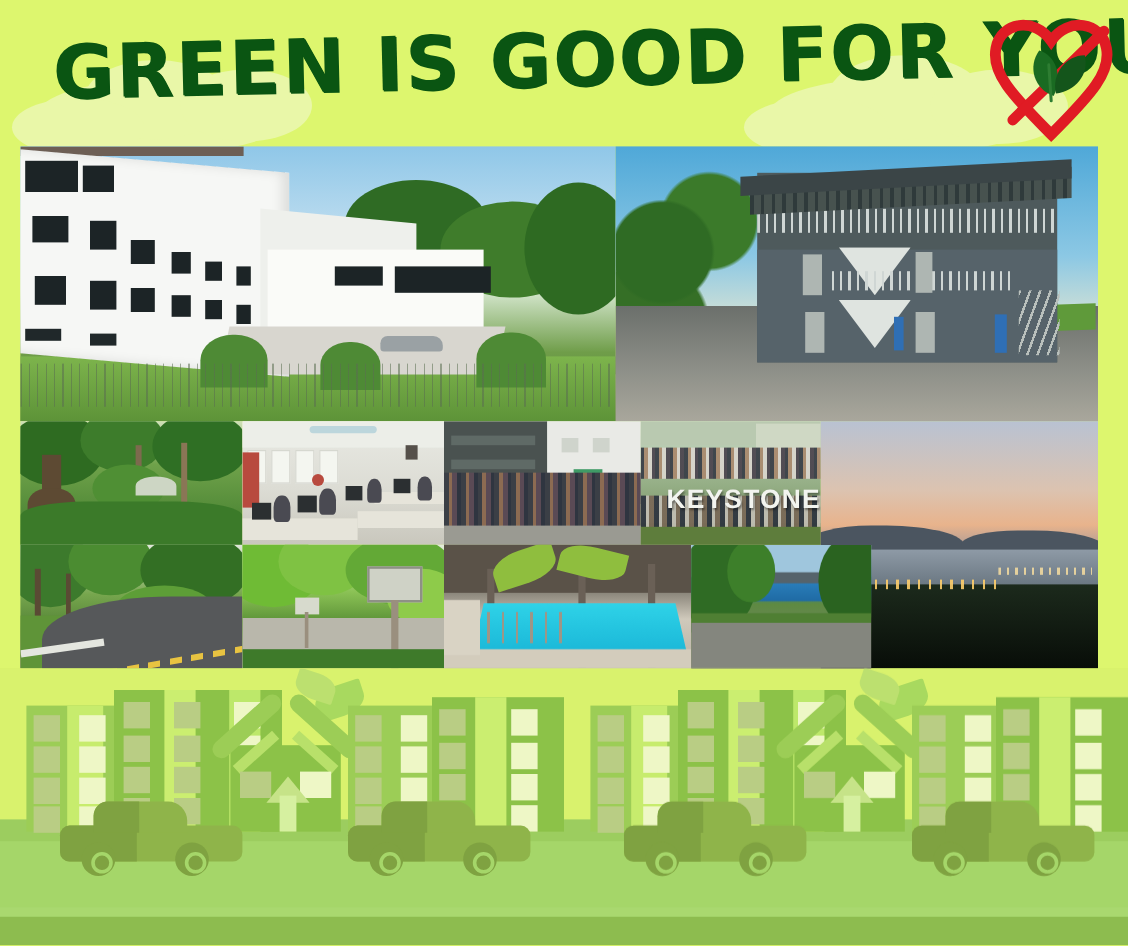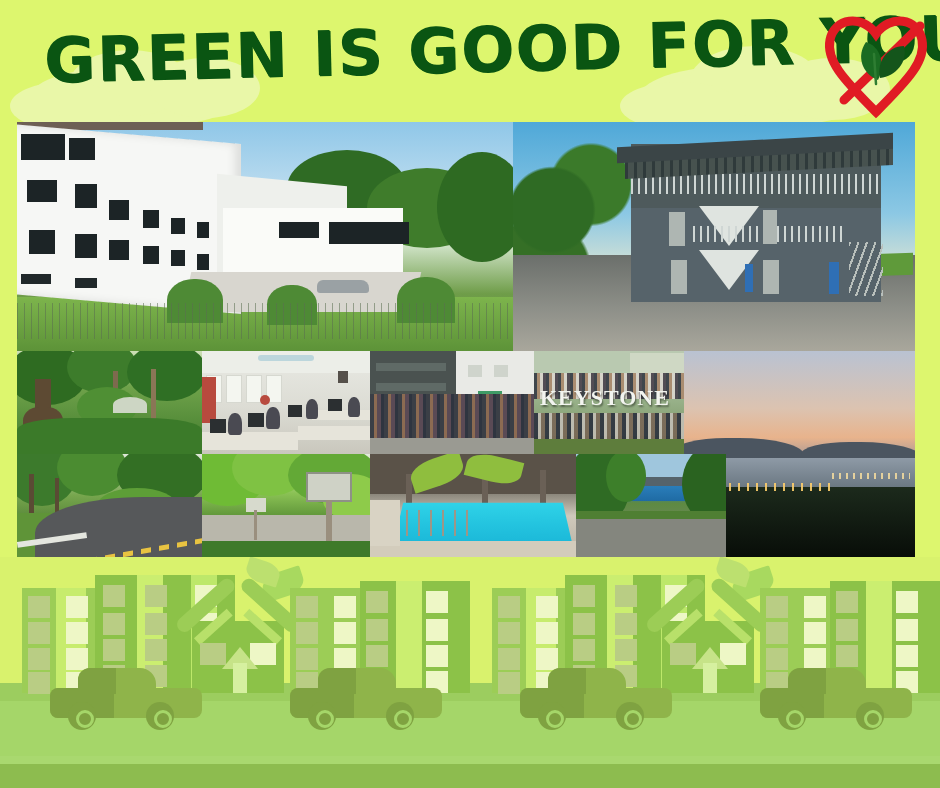--- a/index.html
+++ b/index.html
@@ -111,23 +111,23 @@
   
   .p-group1 { width:164px; background:linear-gradient(#c8d7c0 0%,#aeb8a8 45%,#8e9189 100%); }
   .g-bldg  { position:absolute; background:#e9eae6; }
   .g-dark  { position:absolute; background:#4a5250; }
   .g-crowd { position:absolute; left:0; bottom:16px; width:100%; height:44px;
              background:repeating-linear-gradient(90deg,#3b3f46 0 4px,#8c6b52 4px 7px,#5a4a55 7px 11px,#2f3540 11px 14px); }
   .g-ground{ position:absolute; left:0; bottom:0; width:100%; height:18px; background:#9a9a92; }
 
   
   .p-keystone { width:150px; background:linear-gradient(#cfe0cf 0%,#9ab38c 45%,#6e8a56 100%); }
-  .ks-letters { position:absolute; left:6px; top:34px; width:144px; height:26px;
-                color:#f2f4ef; font-family:Liberation Serif, serif; font-weight:bold;
-                font-size:22px; letter-spacing:1px; text-align:left; line-height:26px;
+  .ks-letters { position:absolute; left:6px; top:52px; width:144px; height:26px;
+                color:#f2f4ef; font-family:Liberation Sans, sans-serif; font-weight:bold;
+                font-size:22px; letter-spacing:1px; text-align:right; line-height:26px;
                 text-shadow:1px 2px 2px rgba(0,0,0,.45); }
   .ks-crowd  { position:absolute; left:0; top:22px; width:100%; height:26px;
                background:repeating-linear-gradient(90deg,#3a4048 0 3px,#a98a6e 3px 6px,#d8d5cc 6px 9px,#4d4750 9px 12px); opacity:.95; }
   .ks-crowd2 { position:absolute; left:0; top:62px; width:100%; height:26px;
                background:repeating-linear-gradient(90deg,#2f3640 0 4px,#c0bdb2 4px 7px,#7a6a58 7px 11px); opacity:.95; }
   .ks-grass  { position:absolute; left:0; bottom:0; width:100%; height:18px; background:#5e7d3c; }
 
   
   .p-sunset { width:231px; background:linear-gradient(#b9c2d2 0%, #dcc3b0 28%, #e8b38c 42%, #8e8f9b 56%, #3c4450 72%, #10160f 100%); }
   .sun-water{ position:absolute; left:0; top:52%; width:100%; height:20%;

